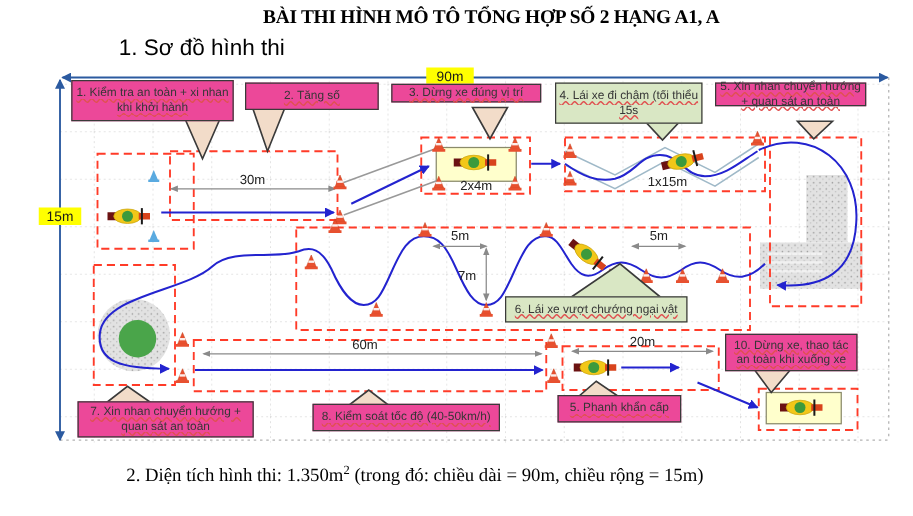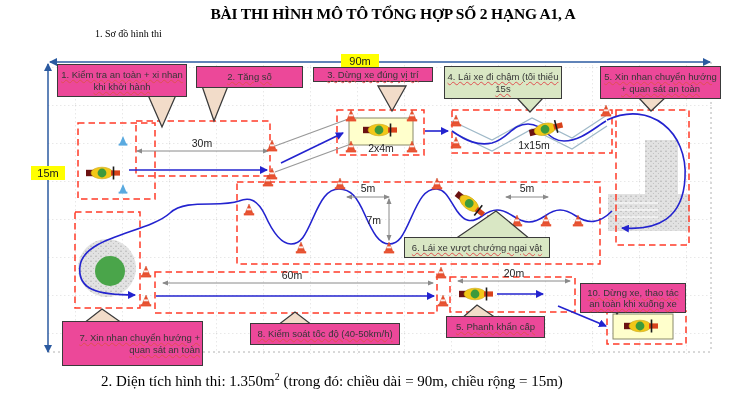--- a/index.html
+++ b/index.html
@@ -1,22 +1,22 @@
 <!DOCTYPE html>
 <html><head>
 <meta charset="utf-8">
 <style>
   html,body{margin:0;padding:0;background:#fff;}
   #stage{position:relative;width:730px;height:413px;background:#fff;overflow:hidden;
          font-family:"Liberation Sans",sans-serif;}
   .title{position:absolute;left:0;top:5px;width:730px;text-align:center;
          font-family:"Liberation Serif",serif;font-weight:bold;font-size:15.5px;
          letter-spacing:-0.2px;color:#000;padding-left:28px;}
-  .subtitle{position:absolute;left:95px;top:28px;font-family:Liberation Serif, serif;
-         font-size:10px;color:#000;}
+  .subtitle{position:absolute;left:95px;top:28px;font-family:Liberation Sans, sans-serif;
+         font-size:18px;color:#000;}
   .footer{position:absolute;left:101px;top:371px;font-family:"Liberation Serif",serif;
          font-size:15px;color:#000;}
   .footer sup{font-size:10px;}
   svg{position:absolute;left:0;top:0;z-index:1;}
   .callout{position:absolute;z-index:3;background:#ec4899;border:1.5px solid #3a3a3a;
          font:9.5px/1.2 "Liberation Sans",sans-serif;color:#363636;text-align:center;
          display:flex;align-items:center;justify-content:center;padding:1px 2px;
          box-sizing:border-box;}
   .callout.green{background:#d9e7c4;text-align:center;}
   .callout span{text-decoration:underline wavy #e05050;text-decoration-thickness:1px;
@@ -206,34 +206,34 @@
     </div>
   <div class="callout" style="left:196px;top:66px;width:107px;height:22px;">
       <span>2. Tăng số</span>
     </div>
   <div class="callout" style="left:313px;top:67px;width:120px;height:15px;">
       <span>3. Dừng xe đúng vị trí</span>
     </div>
   <div class="callout green" style="left:444px;top:66px;width:118px;height:33px;">
       <span>4. Lái xe đi chậm (tối thiểu 15s</span>
     </div>
-  <div class="callout" style="left:600px;top:66px;width:121px;height:33px;">
+  <div class="callout" style="left:572px;top:66px;width:121px;height:19px;">
       <span>5. Xin nhan chuyển hướng + quan sát an toàn</span>
     </div>
   <div class="callout green" style="left:404px;top:237px;width:146px;height:21px;">
       <span>6. Lái xe vượt chướng ngại vật</span>
     </div>
-  <div class="callout" style="left:62px;top:321px;width:141px;height:45px;text-align:right;">
+  <div class="callout" style="left:62px;top:321px;width:141px;height:29px;">
       <span>7. Xin nhan chuyển hướng + quan sát an toàn</span>
     </div>
   <div class="callout" style="left:250px;top:323px;width:150px;height:22px;">
       <span>8. Kiểm soát tốc độ (40-50km/h)</span>
     </div>
   <div class="callout" style="left:446px;top:316px;width:99px;height:22px;">
       <span>5. Phanh khẩn cấp</span>
     </div>
-  <div class="callout" style="left:580px;top:267px;width:106px;height:30px;margin-top:16px;">
+  <div class="callout" style="left:580px;top:267px;width:106px;height:30px;">
       <span>10. Dừng xe, thao tác an toàn khi xuống xe</span>
     </div>
 
   <div class="footer"><span>2. Diện tích hình thi: 1.350m</span><sup>2</sup><span> (trong đó: chiều dài = 90m, chiều rộng = 15m)</span></div>
 
 </div>
 
 </body></html>

